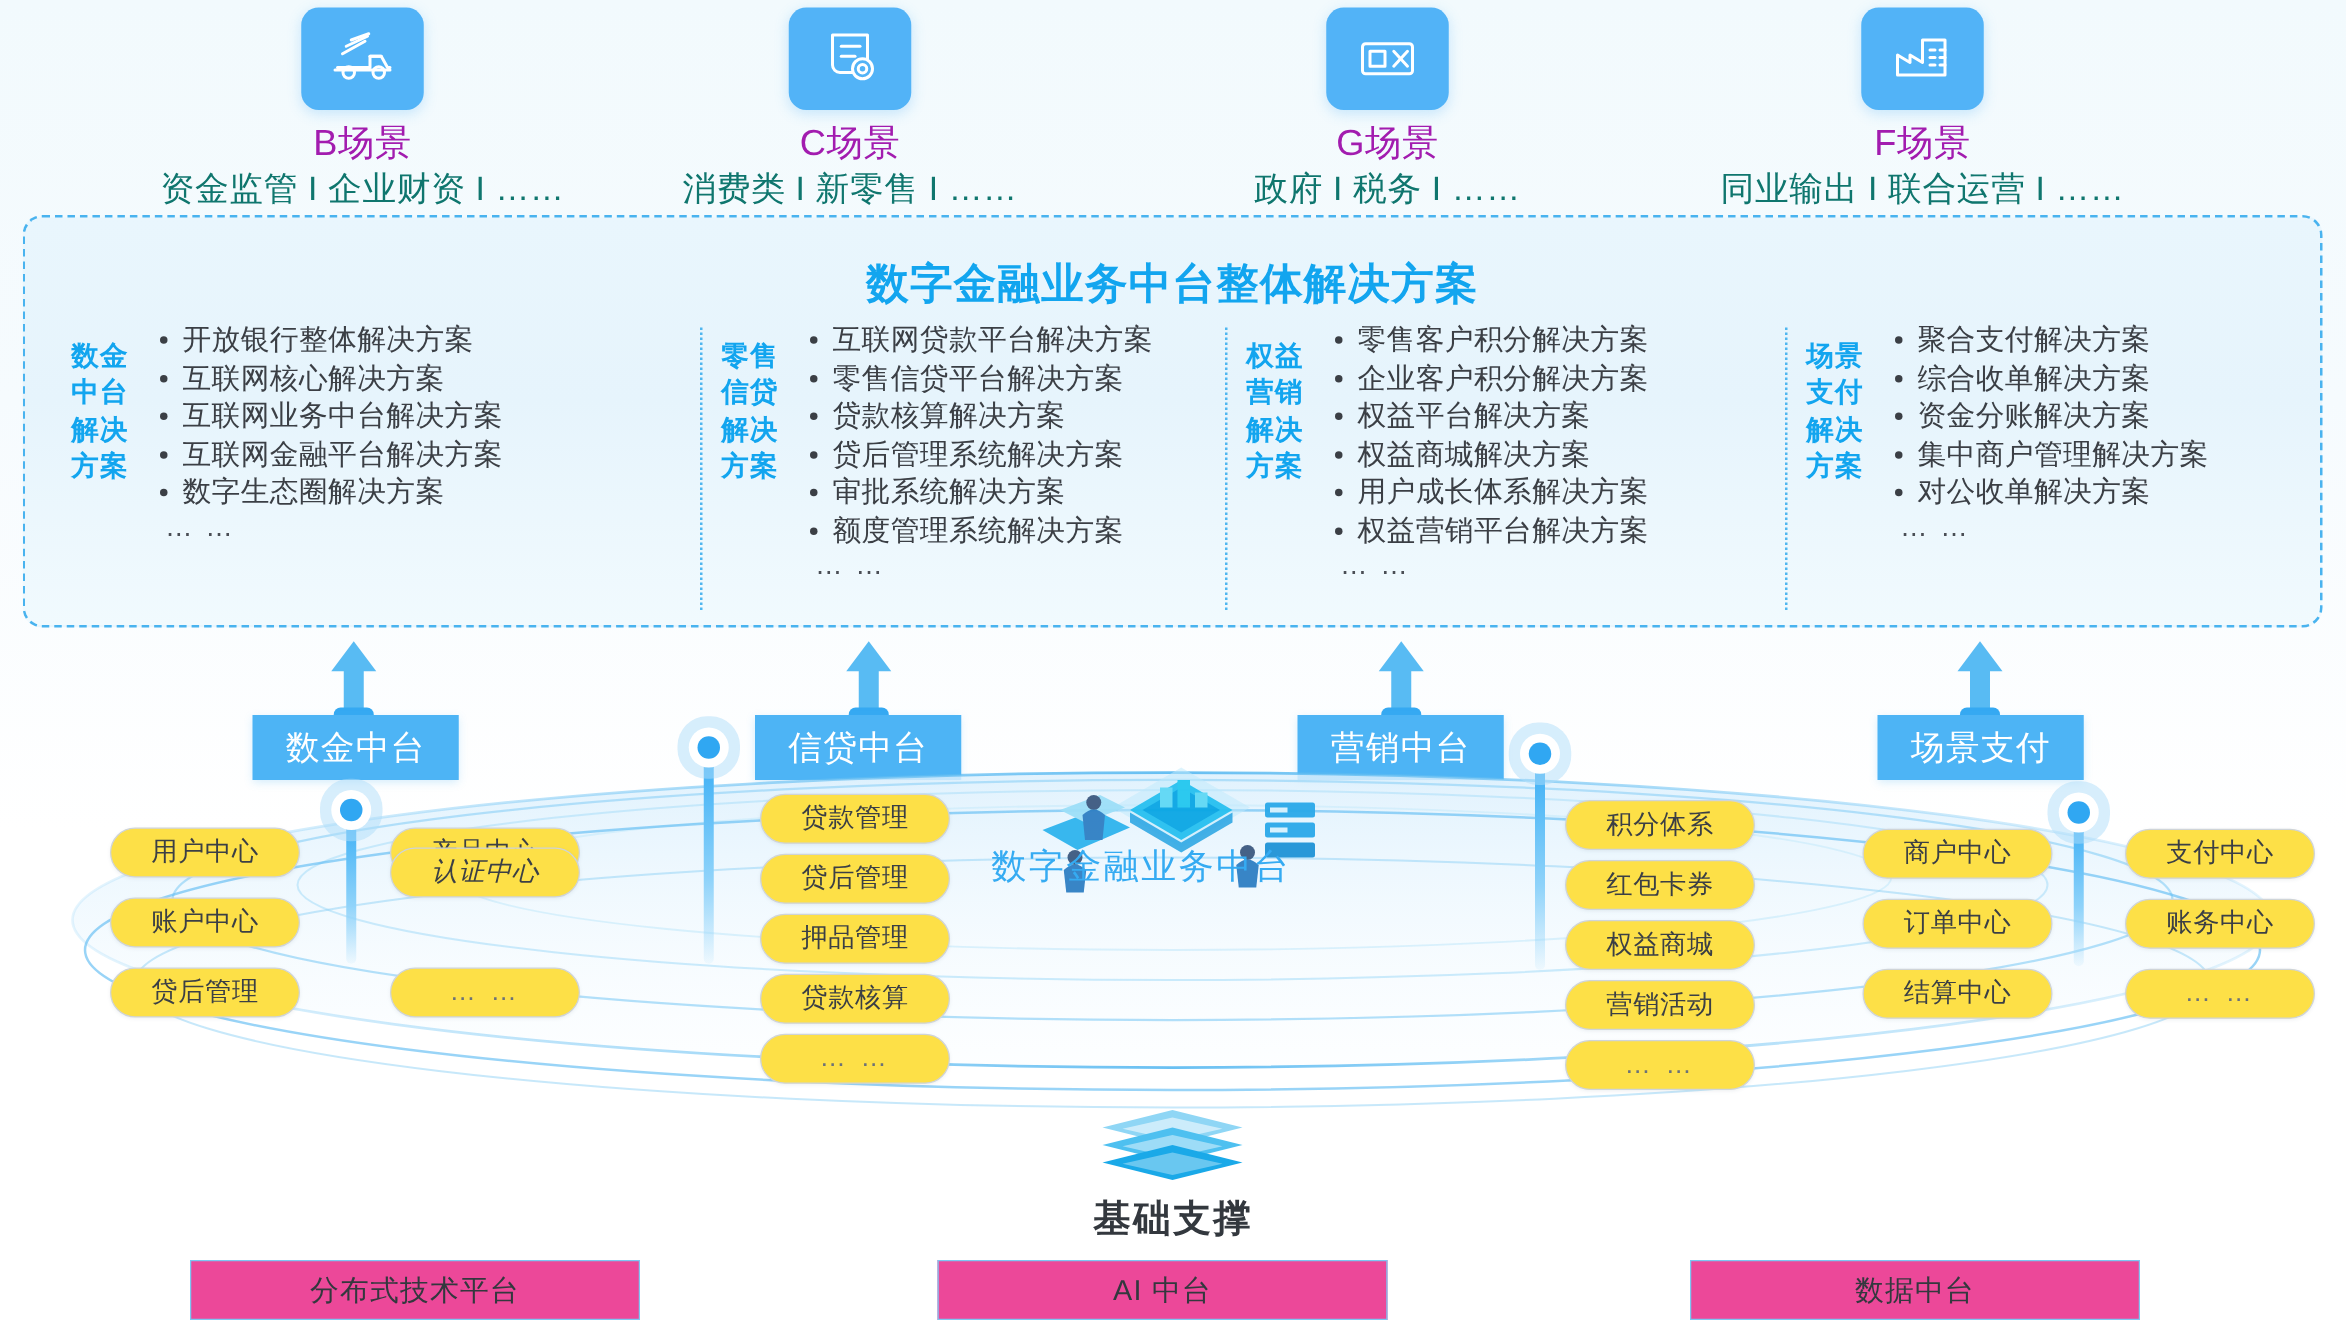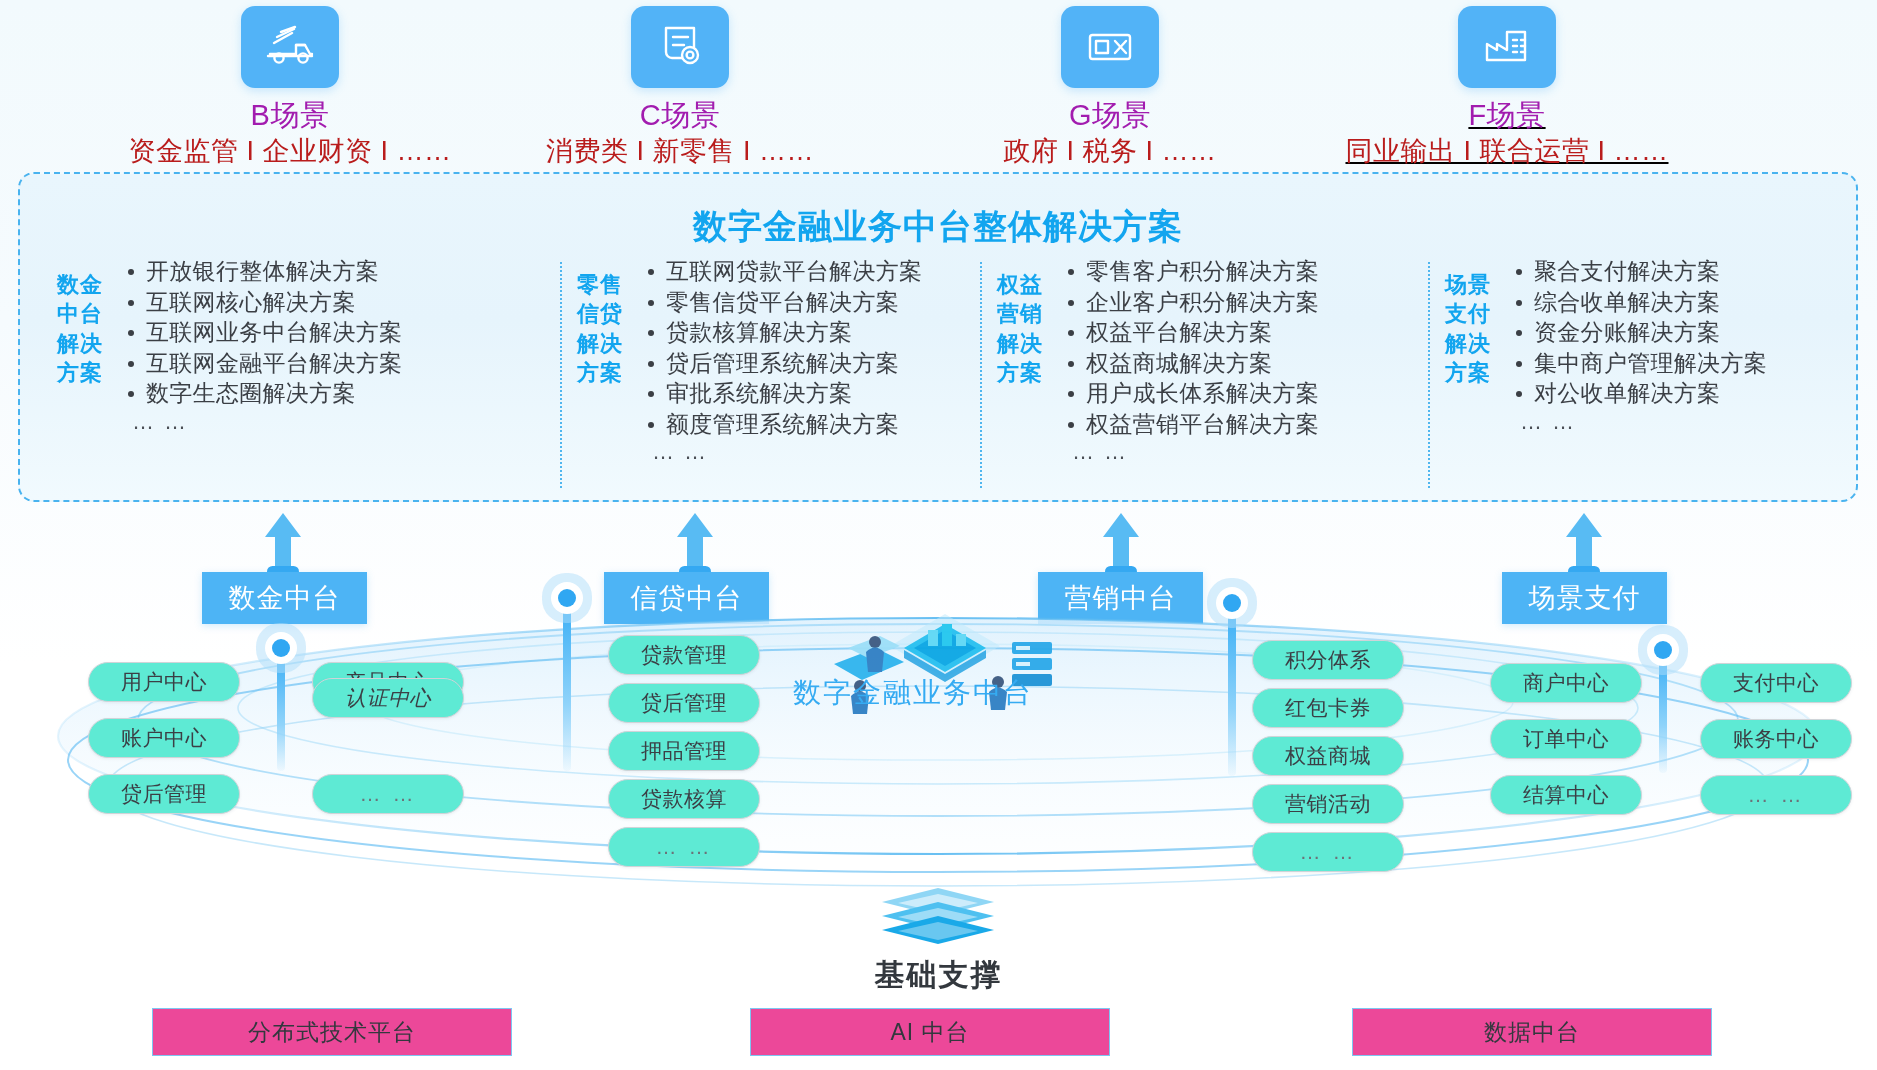--- a/index.html
+++ b/index.html
@@ -16,21 +16,21 @@
   
   .scene-row{position:absolute;top:6px;left:0;width:1877px;height:160px;}
   .scene{position:absolute;top:0;width:360px;text-align:center;}
   .scene-icon{
     width:98px;height:82px;margin:0 auto 10px auto;border-radius:14px;
     background:#52b3f7;display:flex;align-items:center;justify-content:center;
     box-shadow:0 3px 10px rgba(82,179,247,.28);
   }
   .scene-icon svg{display:block;}
   .scene-title{font-size:29px;color:#a21caf;line-height:1.18;letter-spacing:.5px;}
-  .scene-sub{font-size:27px;color:#b91c1c;line-height:1.2;margin-top:3px;letter-spacing:.5px;}
+  .scene-sub{font-size:27px;color:#0f766e;line-height:1.2;margin-top:3px;letter-spacing:.5px;}
 
   
   .down-arrow{position:absolute;width:44px;height:66px;}
   .down-arrow .shaft{position:absolute;left:11px;top:0;width:22px;height:40px;background:#29a8ee;}
   .down-arrow .head{
     position:absolute;left:0;top:38px;width:0;height:0;
     border-left:22px solid transparent;border-right:22px solid transparent;
     border-top:28px solid #29a8ee;
   }
 
@@ -93,21 +93,21 @@
   .lower svg{position:absolute;left:0;top:0;}
 
   .stick{position:absolute;}
   .stick .line{position:absolute;left:5px;top:14px;width:8px;border-radius:4px;
     background:linear-gradient(180deg,#39aef5 0%, #8fd3fa 60%, rgba(190,229,252,.15) 100%);}
   .stick .dot{position:absolute;left:0;top:0;width:18px;height:18px;border-radius:50%;
     background:#30a7f2;box-shadow:0 0 0 7px #fff, 0 0 0 16px rgba(176,222,250,.5);}
 
   .chip{
     position:absolute;height:40px;line-height:38px;text-align:center;
-    background:#5eead4;border:1px solid #cfd4d8;border-radius:20px;
+    background:#fde047;border:1px solid #cfd4d8;border-radius:20px;
     font-size:21px;color:#3b3f45;letter-spacing:.5px;box-sizing:border-box;
     box-shadow:0 1px 3px rgba(90,110,130,.10);
   }
   .chip.dots{letter-spacing:3px;color:#6c7278;}
 
   .core-label{
     position:absolute;font-size:28px;color:#35abf2;letter-spacing:2px;font-weight:500;
   }
 
   
@@ -166,21 +166,21 @@
           <rect x="8" y="10" width="40" height="24" rx="2.5"></rect>
           <path d="M14 16 h12 v12 h-12 z"></path>
           <path d="M33 16 l11 12"></path>
             <path d="M33 28 l11 -12"></path>
         </svg>
       </div>
       <div class="scene-title">G场景</div>
       <div class="scene-sub">政府 I 税务 I ……</div>
     </div>
 
-    <div class="scene" style="left:1327px;text-decoration:underline;">
+    <div class="scene" style="left:1358px;">
       <div class="scene-icon">
         <svg width="52" height="46" viewBox="0 0 52 46" fill="none" stroke="#fff" stroke-width="2.4" stroke-linecap="round" stroke-linejoin="round">
           <path d="M6 36 v-16 l10 6 v-6 l10 6 v-18 h18 v28 z"></path>
           <path d="M32 16 h4"></path>
             <path d="M32 22 h4"></path>
             <path d="M32 28 h4"></path>
           <path d="M40 16 h4"></path>
             <path d="M40 22 h4"></path>
             <path d="M40 28 h4"></path>
         </svg>

